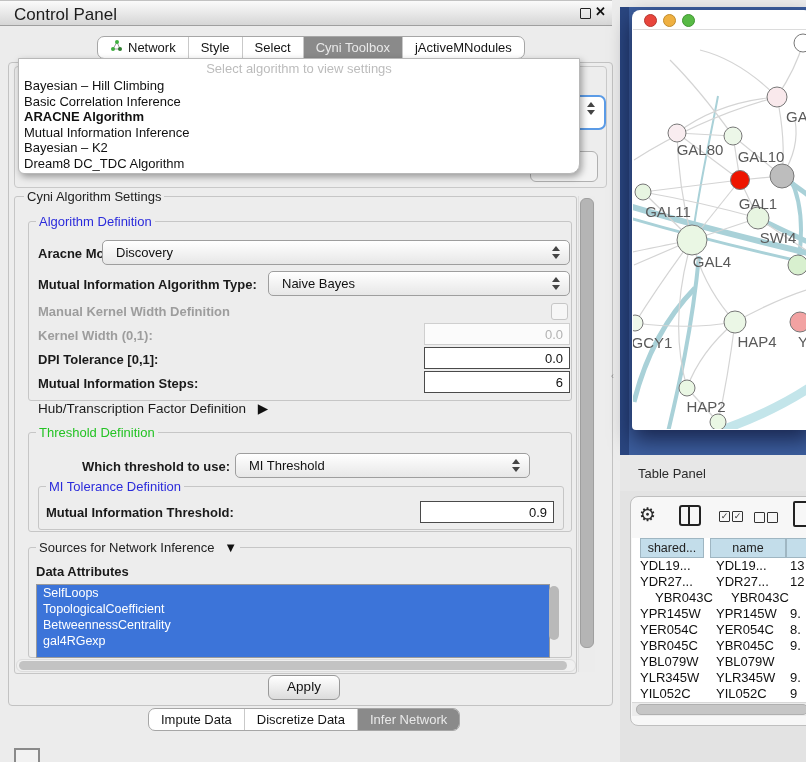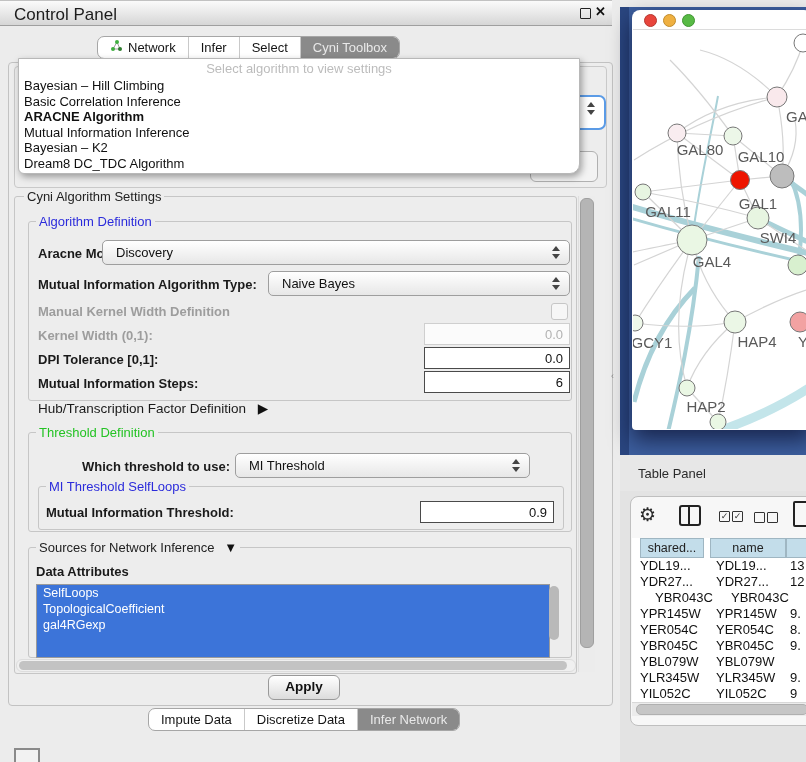--- a/index.html
+++ b/index.html
@@ -47,21 +47,21 @@
   .chk{position:absolute;width:15px;height:15px;border:1px solid #c6c6c6;border-radius:3px;background:#f6f6f6;}
   .tri{display:inline-block;color:#111;}
   .attr-list{left:36px;top:584px;width:512px;height:72px;background:#3c74d9;border:1px solid #9a9a9a;overflow:hidden;z-index:25;}
   .attr-item{height:16px;line-height:16px;padding-left:6px;font-size:12.5px;color:#fff;background:#3c74d9;}
   .sb-v-track{left:578px;top:196px;width:16px;height:476px;background:#ececec;border-left:1px solid #dedede;}
   .sb-v-thumb{left:580px;top:198px;width:12px;height:448px;background:#b5b5b5;border:1px solid #9f9f9f;border-radius:6px;}
   .sb-h-track{left:16px;top:659px;width:560px;height:13px;background:#f0f0f0;border:1px solid #ddd;border-radius:6px;box-sizing:border-box;}
   .sb-h-thumb{left:19px;top:661px;width:548px;height:9px;background:#c3c3c3;border-radius:5px;}
   .list-sb{left:549px;top:586px;width:10px;height:54px;background:#b9b9b9;border-radius:5px;z-index:26;}
   .apply{left:268px;top:675px;width:70px;height:23px;background:linear-gradient(#fff,#dcdcdc);
-         border:1px solid #999;border-radius:6px;font-size:13.5px;color:#111;text-align:center;line-height:21px;font-weight:bold;}
+         border:1px solid #999;border-radius:6px;font-size:13.5px;color:#111;text-align:center;line-height:21px;}
   .mini-icon{left:14px;top:748px;width:22px;height:18px;border:2px solid #8a8a8a;background:#f2f2f2;}
   .divider-handle{left:611px;top:371px;width:8px;height:10px;color:#8a8a8a;font-size:9px;line-height:10px;}
   
   .desktop{left:620px;top:7px;width:186px;height:448px;background:#3c5e9e;}
   .desktop::before{content:"";position:absolute;left:0;top:0;width:9px;height:100%;background:#2a4680;}
   .net-window{left:632px;top:10px;width:180px;height:420px;background:#fff;border-radius:8px 8px 4px 4px;
               box-shadow:0 10px 22px rgba(0,0,25,.6);}
   .tl{position:absolute;top:14px;width:13px;height:13px;border-radius:50%;box-sizing:border-box;}
   .tl.r{left:644px;background:#e8453c;border:1px solid #b53730;}
   .tl.y{left:663px;background:#efb041;border:1px solid #c08c2c;}
@@ -104,27 +104,30 @@
               <line x1="3" y1="9" x2="7" y2="2" stroke="#9a9a9a"></line>
               <line x1="7" y1="2" x2="10" y2="9" stroke="#9a9a9a"></line>
               <line x1="3" y1="9" x2="10" y2="9" stroke="#9a9a9a"></line>
               <circle cx="7" cy="2" r="2" fill="#3fae3f"></circle>
               <circle cx="3" cy="9" r="2" fill="#3fae3f"></circle>
               <circle cx="10" cy="9" r="2" fill="#2e7d2e"></circle>
             </svg></span>
           <span>Network</span>
         </div>
         <div class="seg-item">
-          <span>Infer</span>
+          <span>Style</span>
         </div>
         <div class="seg-item">
           <span>Select</span>
         </div>
         <div class="seg-item sel">
           <span>Cyni Toolbox</span>
+        </div>
+        <div class="seg-item">
+          <span>jActiveMNodules</span>
         </div>
       </div>
   </div>
 
   <div class="abs content-panel"></div>
 
   <div class="abs hidden-box"></div>
   <div class="abs combo-cap1">
     <div class="arrows">
         <div class="arr-up"></div>
@@ -192,33 +195,34 @@
   <span class="lbl" style="left:82px;top:459px;">Which threshold to use:</span>
   <div class="combo" style="left:235px;top:453px;width:295px;">
     <span class="val">MI Threshold</span>
     <div class="arrows">
         <div class="arr-up"></div>
         <div class="arr-dn"></div>
       </div>
   </div>
 
   <div class="abs fs" style="left:38px;top:486px;width:524px;height:42px;"></div>
-  <span class="legend leg-blue abs" style="left:46px;top:479px;">MI Threshold SelfLoops</span>
+  <span class="legend leg-blue abs" style="left:46px;top:479px;">MI Tolerance Definition</span>
   <span class="lbl" style="left:46px;top:505px;">Mutual Information Threshold:</span>
   <div class="field" style="left:420px;top:501px;width:134px;">0.9</div>
 
   <div class="abs fs" style="left:28px;top:547px;width:542px;height:109px;"></div>
   <span class="legend leg-dark abs" style="left:36px;top:540px;">
     <span>Sources for Network Inference</span>
     <span class="tri" style="margin-left:6px;">▼</span>
   </span>
   <span class="lbl" style="left:36px;top:564px;">Data Attributes</span>
   <div class="abs attr-list" id="attr-list">
       <div class="attr-item">SelfLoops</div>
       <div class="attr-item">TopologicalCoefficient</div>
+      <div class="attr-item">BetweennessCentrality</div>
       <div class="attr-item">gal4RGexp</div>
     </div>
   <div class="abs list-sb"></div>
 
   <div class="abs sb-v-track"></div>
   <div class="abs sb-v-thumb"></div>
   <div class="abs sb-h-track"></div>
   <div class="abs sb-h-thumb"></div>
 
   <div class="abs apply">Apply</div>

